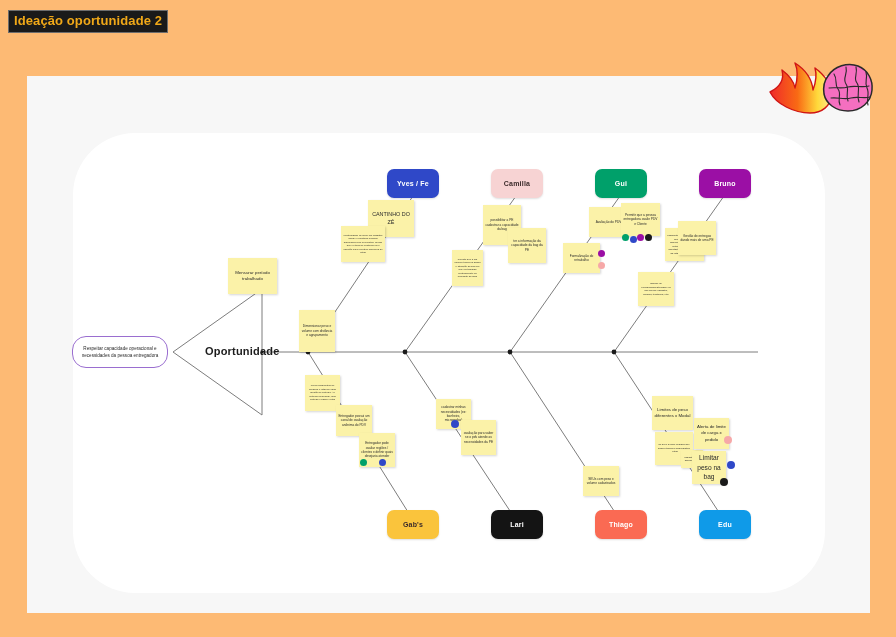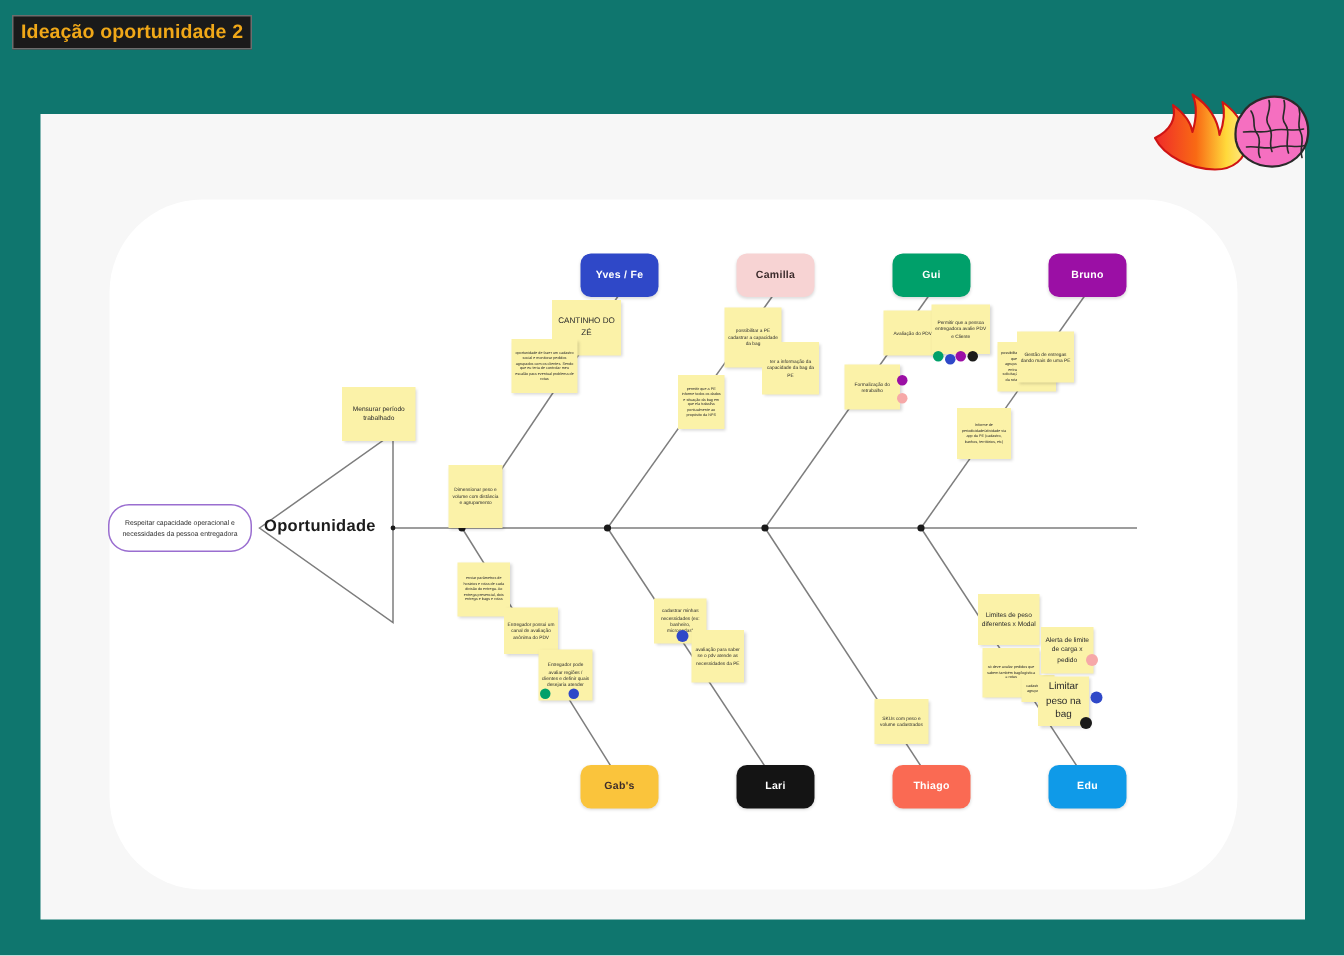--- a/index.html
+++ b/index.html
@@ -3,21 +3,21 @@
 <meta charset="utf-8">
 <style>
   * { box-sizing: border-box; }
   html, body {
     margin: 0; padding: 0;
     width: 896px; height: 637px;
     background: #ffffff;
     font-family: "Liberation Sans", sans-serif;
     overflow: hidden;
   }
-  #root { position: relative; width: 896px; height: 637px; background: #0f766e; }
+  #root { position: relative; width: 896px; height: 637px; background: #fdba74; }
 
   
   .title-chip {
     position: absolute; left: 8px; top: 10px;
     background: #1a1a1a; color: #f0a818;
     font-size: 13px; font-weight: bold; letter-spacing: .1px;
     padding: 3px 5px 4px 5px; line-height: 1.05;
     border: 1px solid #6d6d6d;
     white-space: nowrap;
   }
@@ -35,21 +35,21 @@
     border-radius: 62px;
   }
 
   
   .brain { position: absolute; left: 768px; top: 56px; width: 108px; height: 62px; }
 
   
   .bone-svg { position: absolute; left: 0; top: 0; width: 896px; height: 637px; pointer-events: none; }
 
   .spine-label {
-    position: absolute; left: 176px; top: 345px;
+    position: absolute; left: 205px; top: 345px;
     font-size: 11px; font-weight: bold; color: #1c1c1c;
     letter-spacing: .2px;
   }
 
   
   .outcome {
     position: absolute; left: 72px; top: 336px;
     width: 96px; height: 32px;
     border: 1px solid #9a6ed0; border-radius: 14px;
     background: #ffffff;

